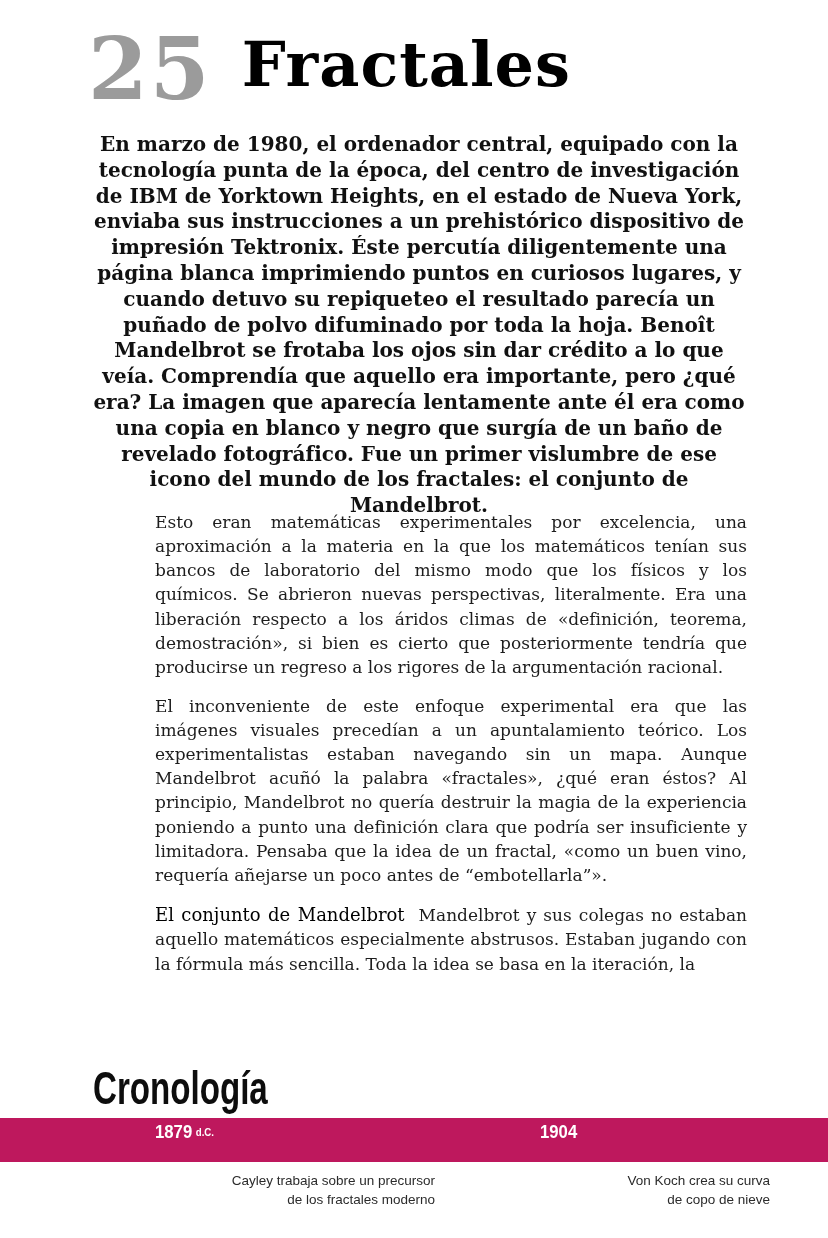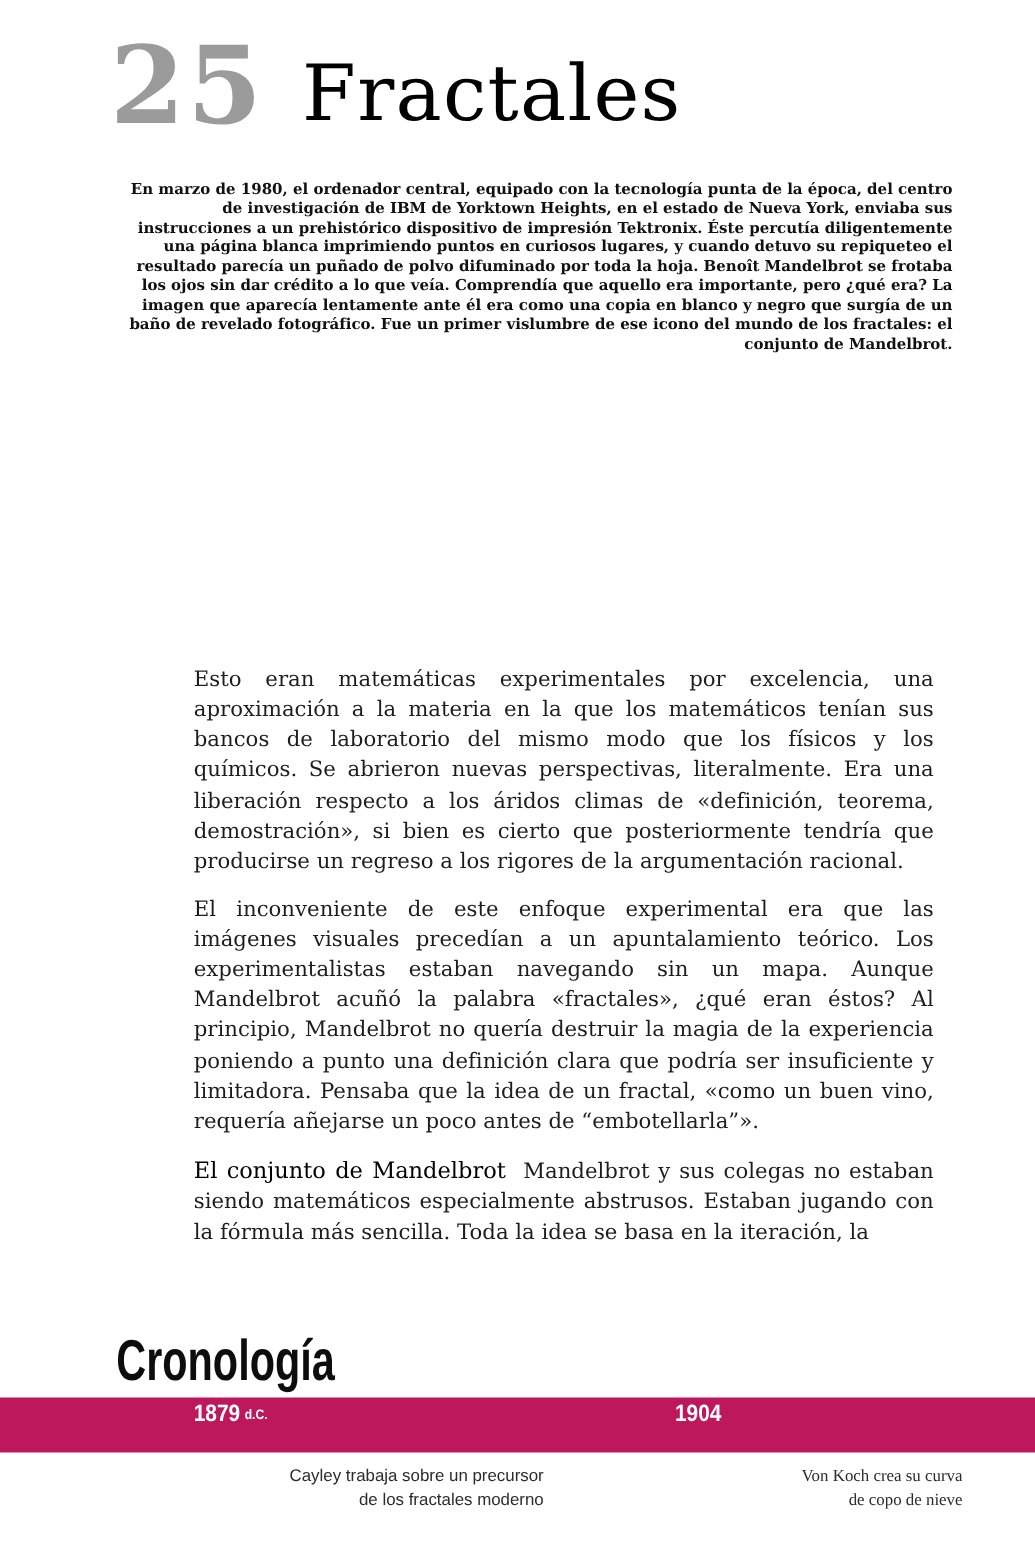--- a/index.html
+++ b/index.html
@@ -27,46 +27,46 @@
     white-space: nowrap;
   }
   .chapter-number {
     font-size: 86px;
     line-height: 1;
     font-weight: bold;
     color: #9b9b9b;
     letter-spacing: 2px;
   }
   .chapter-title {
-    margin: 0 0 6px 30px;
+    margin: 0 0 16px 30px;
     font-size: 62px;
     line-height: 1;
-    font-weight: normal;
+    font-weight: bold;
     color: #000000;
     letter-spacing: 1px;
   }
 
   
   .lead {
     position: absolute;
     top: 132px;
     left: 88px;
     width: 662px;
-    margin: 12px;
-    font-size: 12px;
+    margin: 0;
+    font-size: 20px;
     line-height: 1.29;
     font-weight: bold;
     color: #111111;
-    text-align: right;
+    text-align: center;
   }
 
   
   .body-block {
     position: absolute;
-    top: 532px;
+    top: 510px;
     left: 155px;
     width: 592px;
   }
   .body-block p {
     margin: 0 0 15px 0;
     font-size: 17px;
     line-height: 1.42;
     text-align: justify;
     color: #1d1d1d;
   }
@@ -129,38 +129,38 @@
   .tl-caption {
     position: absolute;
     top: 10px;
     font-family: "Liberation Sans", sans-serif;
     font-size: 13.5px;
     line-height: 1.35;
     color: #2b2b2b;
     white-space: pre-line;
   }
   .tl-caption-1 { left: 155px; width: 280px; }
-  .tl-caption-2 { left: 540px; width: 230px; font-family: Liberation Serif, serif; }
+  .tl-caption-2 { left: 540px; width: 230px; }
 </style>
 </head>
 <body>
 
 <div class="page">
 
   <header class="chapter-header">
     <span class="chapter-number">25</span>
     <h1 class="chapter-title">Fractales</h1>
   </header>
 
   <p class="lead">En marzo de 1980, el ordenador central, equipado con la tecnología punta de la época, del centro de investigación de IBM de Yorktown Heights, en el estado de Nueva York, enviaba sus instrucciones a un prehistórico dispositivo de impresión Tektronix. Éste percutía diligentemente una página blanca imprimiendo puntos en curiosos lugares, y cuando detuvo su repiqueteo el resultado parecía un puñado de polvo difuminado por toda la hoja. Benoît Mandelbrot se frotaba los ojos sin dar crédito a lo que veía. Comprendía que aquello era importante, pero ¿qué era? La imagen que aparecía lentamente ante él era como una copia en blanco y negro que surgía de un baño de revelado fotográfico. Fue un primer vislumbre de ese icono del mundo de los fractales: el conjunto de Mandelbrot.</p>
 
   <div class="body-block">
     <p>Esto eran matemáticas experimentales por excelencia, una aproximación a la materia en la que los matemáticos tenían sus bancos de laboratorio del mismo modo que los físicos y los químicos. Se abrieron nuevas perspectivas, literalmente. Era una liberación respecto a los áridos climas de «definición, teorema, demostración», si bien es cierto que posteriormente tendría que producirse un regreso a los rigores de la argumentación racional.</p>
     <p>El inconveniente de este enfoque experimental era que las imágenes visuales precedían a un apuntalamiento teórico. Los experimentalistas estaban navegando sin un mapa. Aunque Mandelbrot acuñó la palabra «fractales», ¿qué eran éstos? Al principio, Mandelbrot no quería destruir la magia de la experiencia poniendo a punto una definición clara que podría ser insuficiente y limitadora. Pensaba que la idea de un fractal, «como un buen vino, requería añejarse un poco antes de “embotellarla”».</p>
-    <p><span class="run-in">El conjunto de Mandelbrot</span><span>Mandelbrot y sus colegas no estaban siendo matemáticos especialmente abstrusos. Estaban jugando con la fórmula más sencilla. Toda la idea se basa en la iteración, la</span></p>
+    <p><span class="run-in">El conjunto de Mandelbrot</span><span>Mandelbrot y sus colegas no estaban aquello matemáticos especialmente abstrusos. Estaban jugando con la fórmula más sencilla. Toda la idea se basa en la iteración, la</span></p>
   </div>
 
   <div class="timeline">
     <div class="timeline-title">Cronología</div>
 
     <div class="timeline-bar">
       <div class="tl-year tl-year-1">
         <span class="year-num">1879</span>
         <span class="year-suffix">d.C.</span>
       </div>

